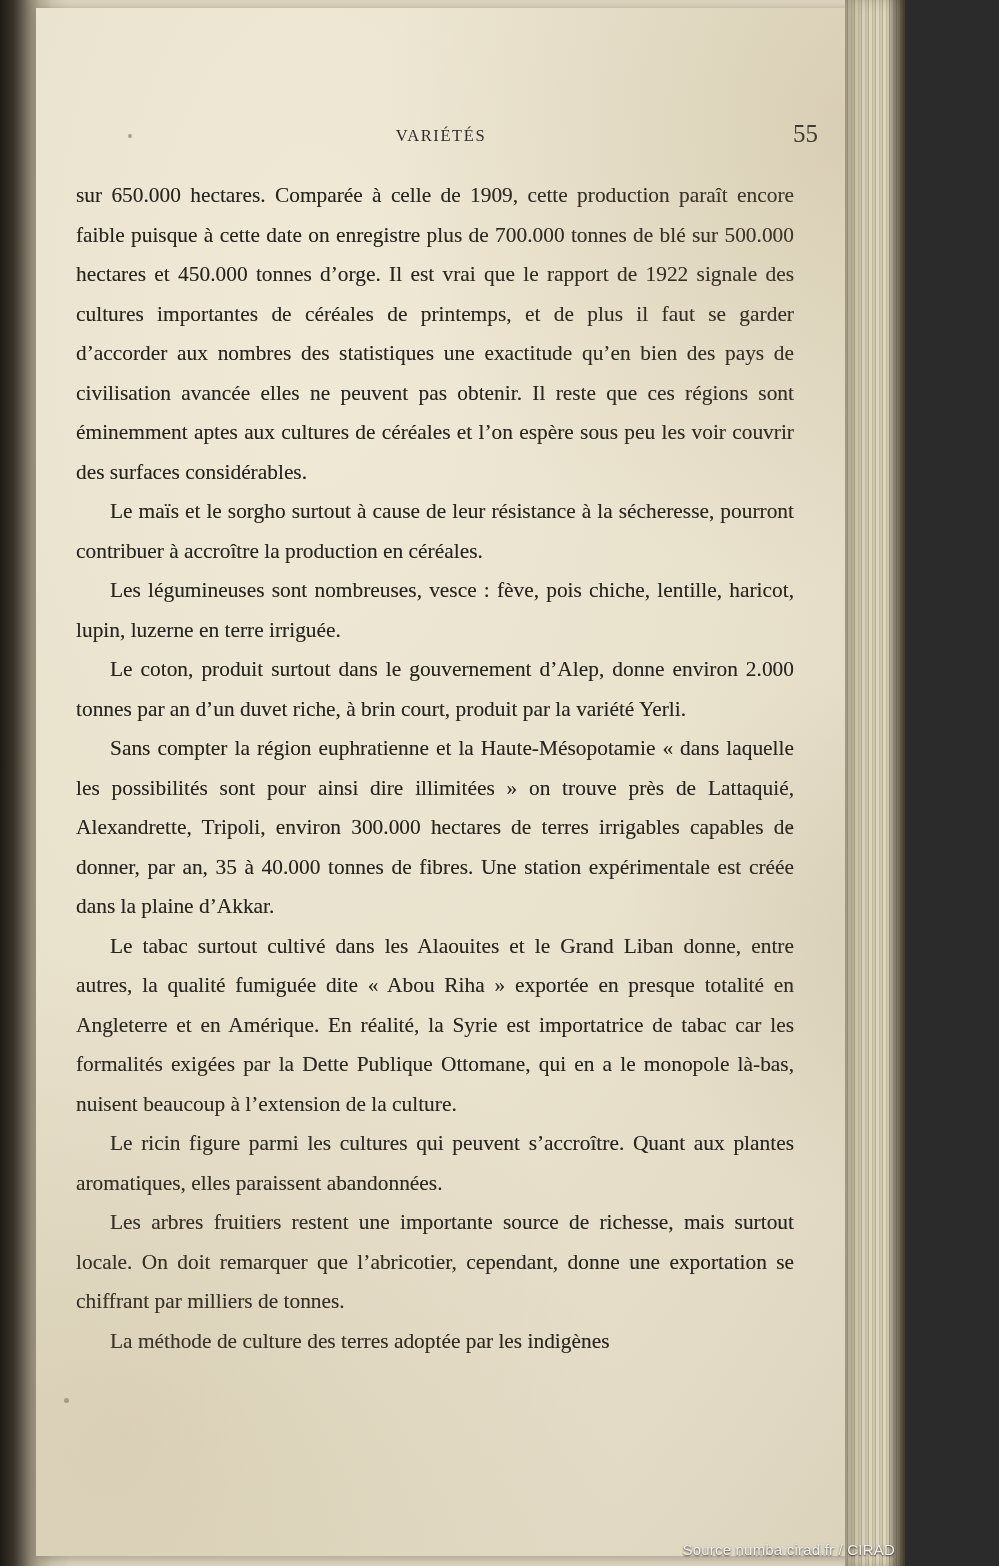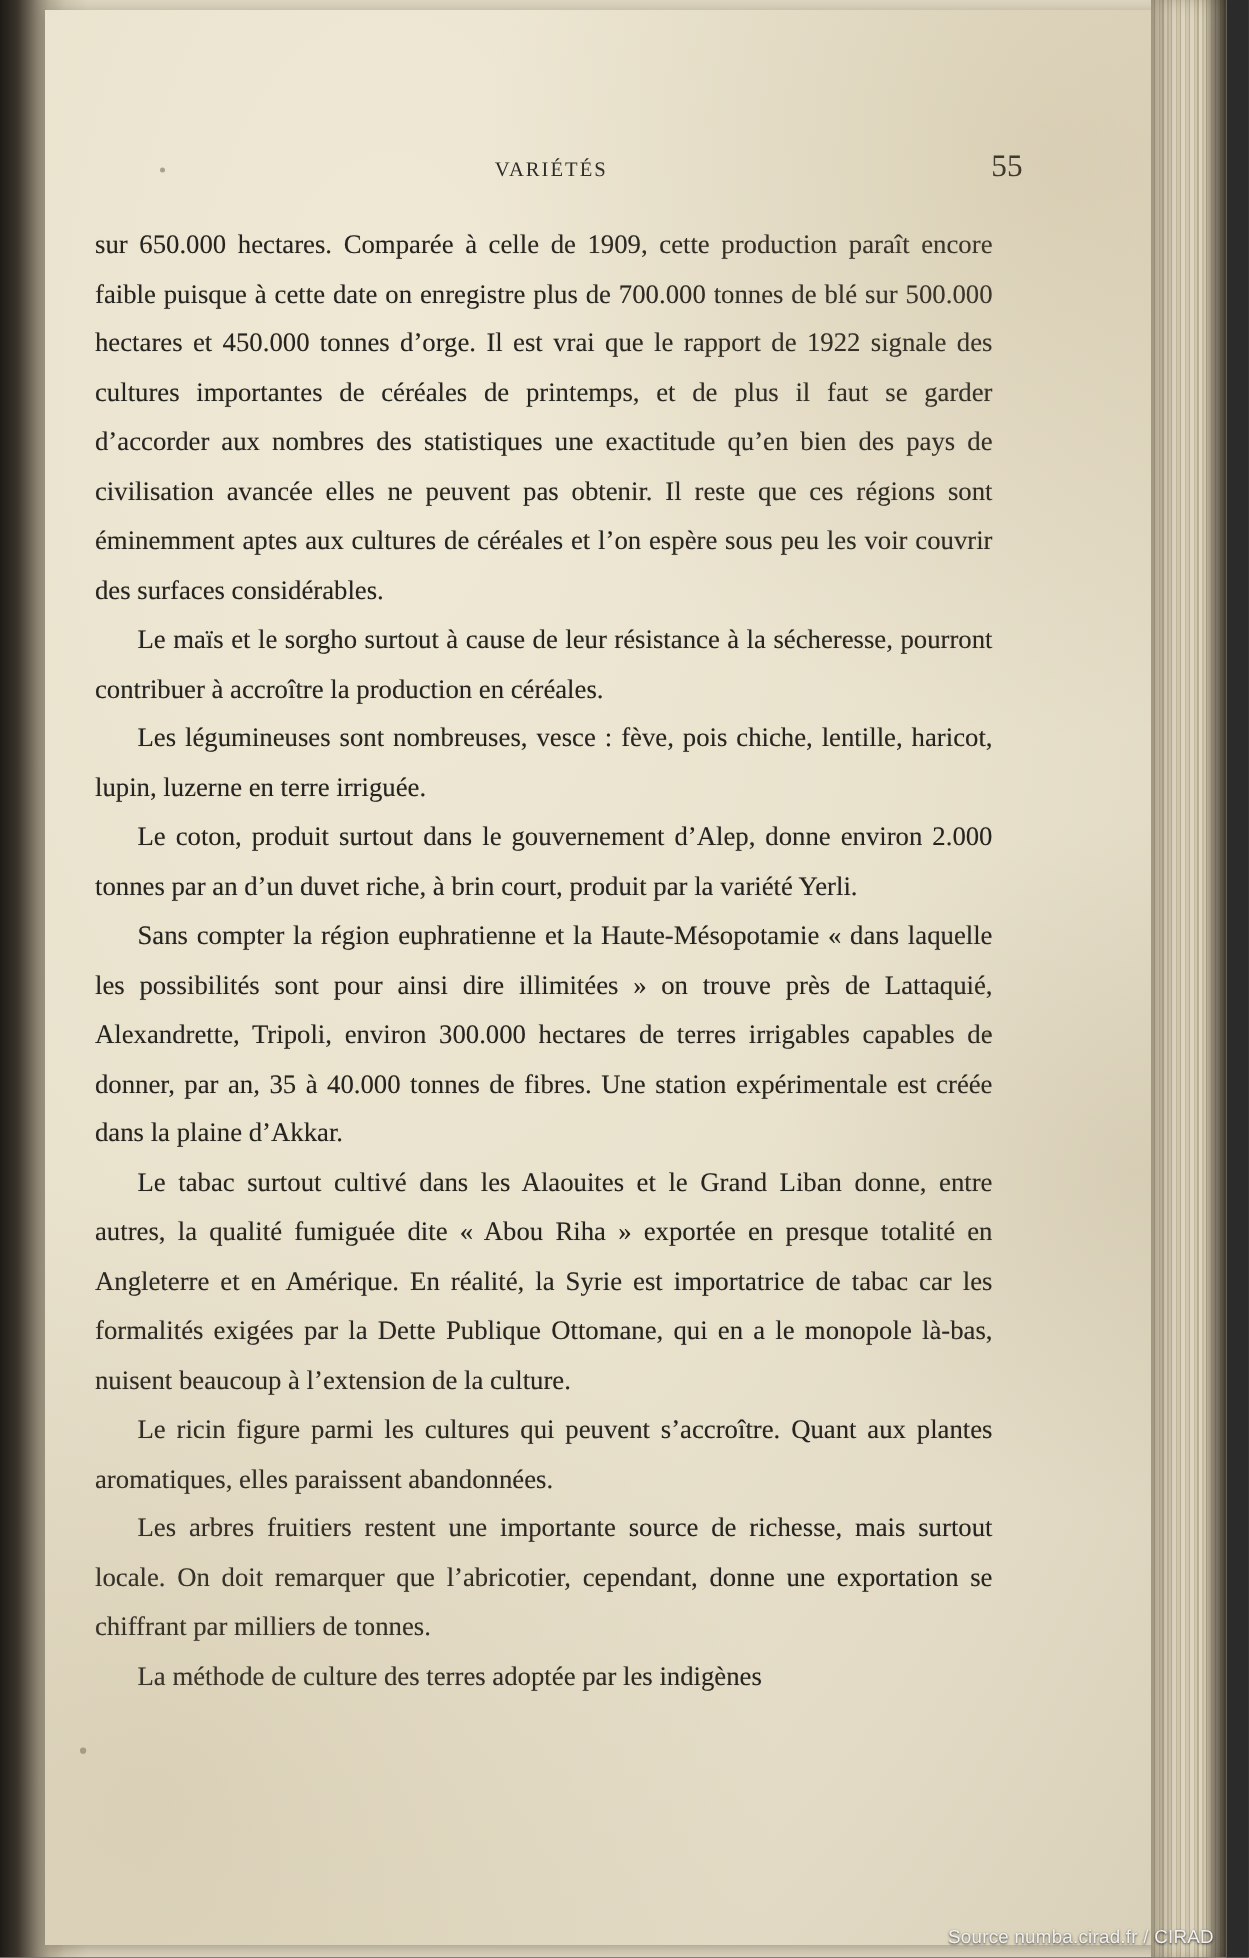--- a/index.html
+++ b/index.html
@@ -2,21 +2,21 @@
 <html><head>
 <meta charset="utf-8">
 <style>
   html, body {
     margin: 0;
     padding: 0;
     background: #2b2b2b;
   }
   #page {
     position: relative;
-    width: 981px;
+    width: 905px;
     height: 1566px;
     overflow: hidden;
     background: #d9d3c0;
     font-family: "Liberation Serif", serif;
   }
 
   
   .scan-bg {
     position: absolute;
     inset: 0;

